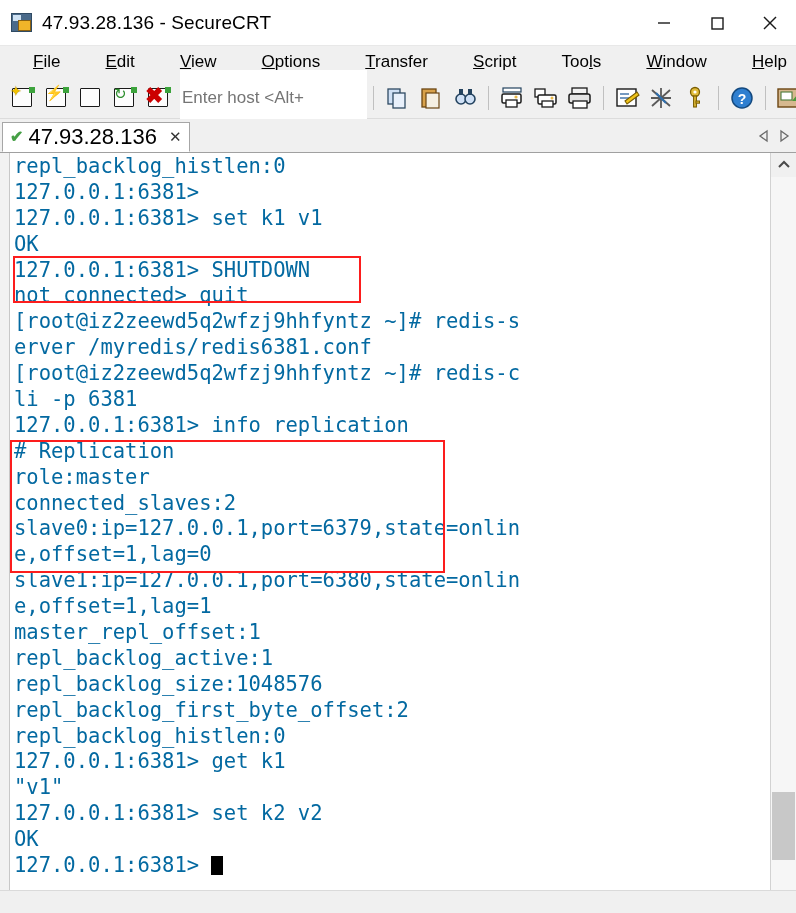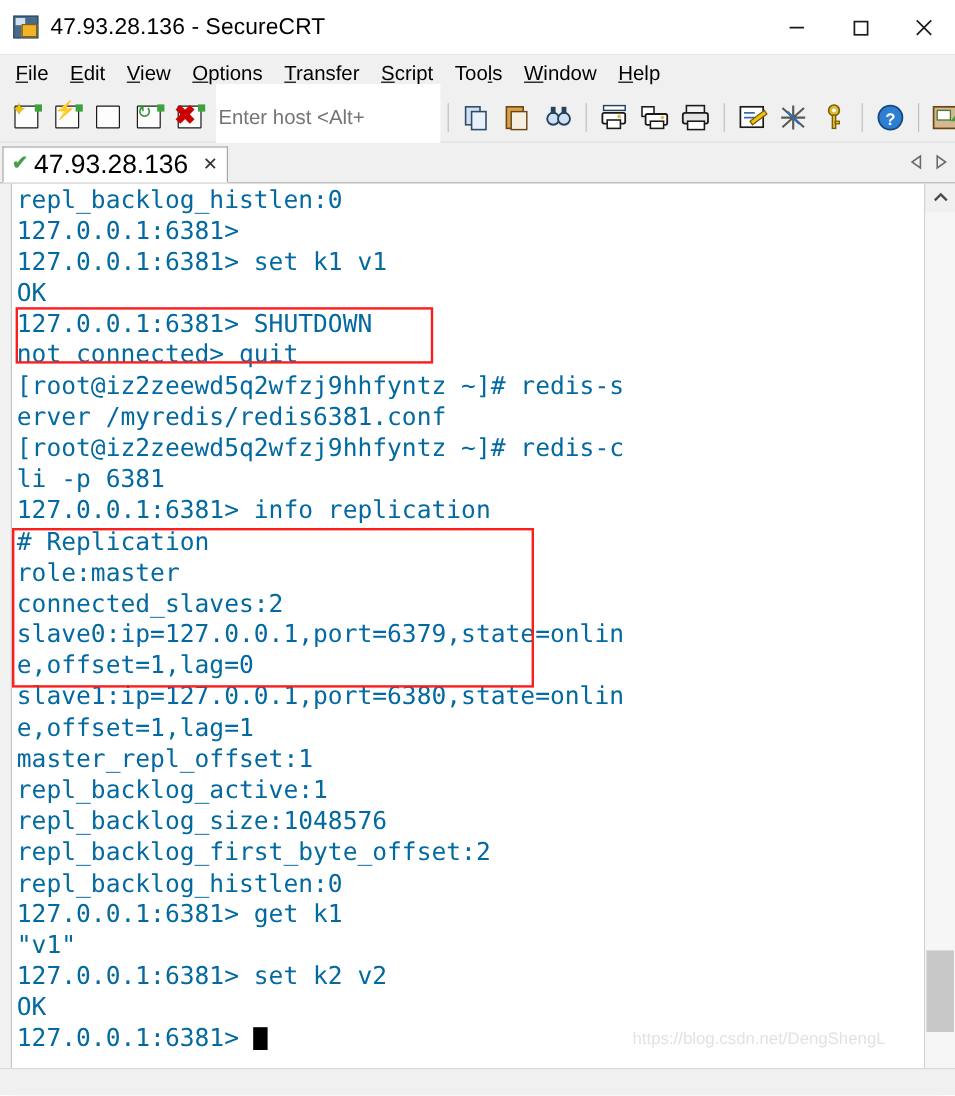--- a/index.html
+++ b/index.html
@@ -84,22 +84,23 @@
     background: transparent;
   }
   .win-btn svg { display: block; }
 
   
   .menubar {
     height: 31px;
     background: #f0f0f0;
     display: flex;
     align-items: center;
-    padding-left: 4px;
-    flex: 0 0 auto;
+    padding-left: 24px;
+    flex: 0 0 auto;
+    justify-content: space-between;
   }
   .menu-item {
     font-size: 17px;
     color: #000000;
     padding: 2px 9px;
     white-space: nowrap;
   }
   .menu-item u { text-decoration: underline; }
 
   
@@ -515,21 +516,20 @@
 
   <div class="term-wrap">
     <div class="term-leftbar"></div>
 
     <div class="term">
       <div class="term-lines" id="term-lines"><div class="term-line">repl_backlog_histlen:0</div><div class="term-line">127.0.0.1:6381&gt;</div><div class="term-line">127.0.0.1:6381&gt; set k1 v1</div><div class="term-line">OK</div><div class="term-line">127.0.0.1:6381&gt; SHUTDOWN</div><div class="term-line">not connected&gt; quit</div><div class="term-line">[root@iz2zeewd5q2wfzj9hhfyntz ~]# redis-s</div><div class="term-line">erver /myredis/redis6381.conf</div><div class="term-line">[root@iz2zeewd5q2wfzj9hhfyntz ~]# redis-c</div><div class="term-line">li -p 6381</div><div class="term-line">127.0.0.1:6381&gt; info replication</div><div class="term-line"># Replication</div><div class="term-line">role:master</div><div class="term-line">connected_slaves:2</div><div class="term-line">slave0:ip=127.0.0.1,port=6379,state=onlin</div><div class="term-line">e,offset=1,lag=0</div><div class="term-line">slave1:ip=127.0.0.1,port=6380,state=onlin</div><div class="term-line">e,offset=1,lag=1</div><div class="term-line">master_repl_offset:1</div><div class="term-line">repl_backlog_active:1</div><div class="term-line">repl_backlog_size:1048576</div><div class="term-line">repl_backlog_first_byte_offset:2</div><div class="term-line">repl_backlog_histlen:0</div><div class="term-line">127.0.0.1:6381&gt; get k1</div><div class="term-line">"v1"</div><div class="term-line">127.0.0.1:6381&gt; set k2 v2</div><div class="term-line">OK</div><div class="term-line"><span>127.0.0.1:6381&gt; </span><span class="cursor-block"></span></div></div>
 
       <div class="annot" id="annot-0" style="left: 3px; top: 103px; width: 348px; height: 47px; border-color: rgb(252, 29, 29);"></div>
       <div class="annot" id="annot-1" style="left: 0px; top: 287px; width: 435px; height: 133px; border-color: rgb(252, 29, 29);"></div>
 
-      <div class="watermark">https://blog.csdn.net/DengShengL</div>
     </div>
 
     <div class="vscroll">
       <div class="vscroll-track"></div>
       <div class="vscroll-up">
         <svg width="14" height="12" viewBox="0 0 14 12">
             <polyline points="2,8 7,3 12,8" fill="none" stroke="#4a4a4a" stroke-width="2"></polyline>
           </svg>
       </div>
       <div class="vscroll-thumb"></div>

